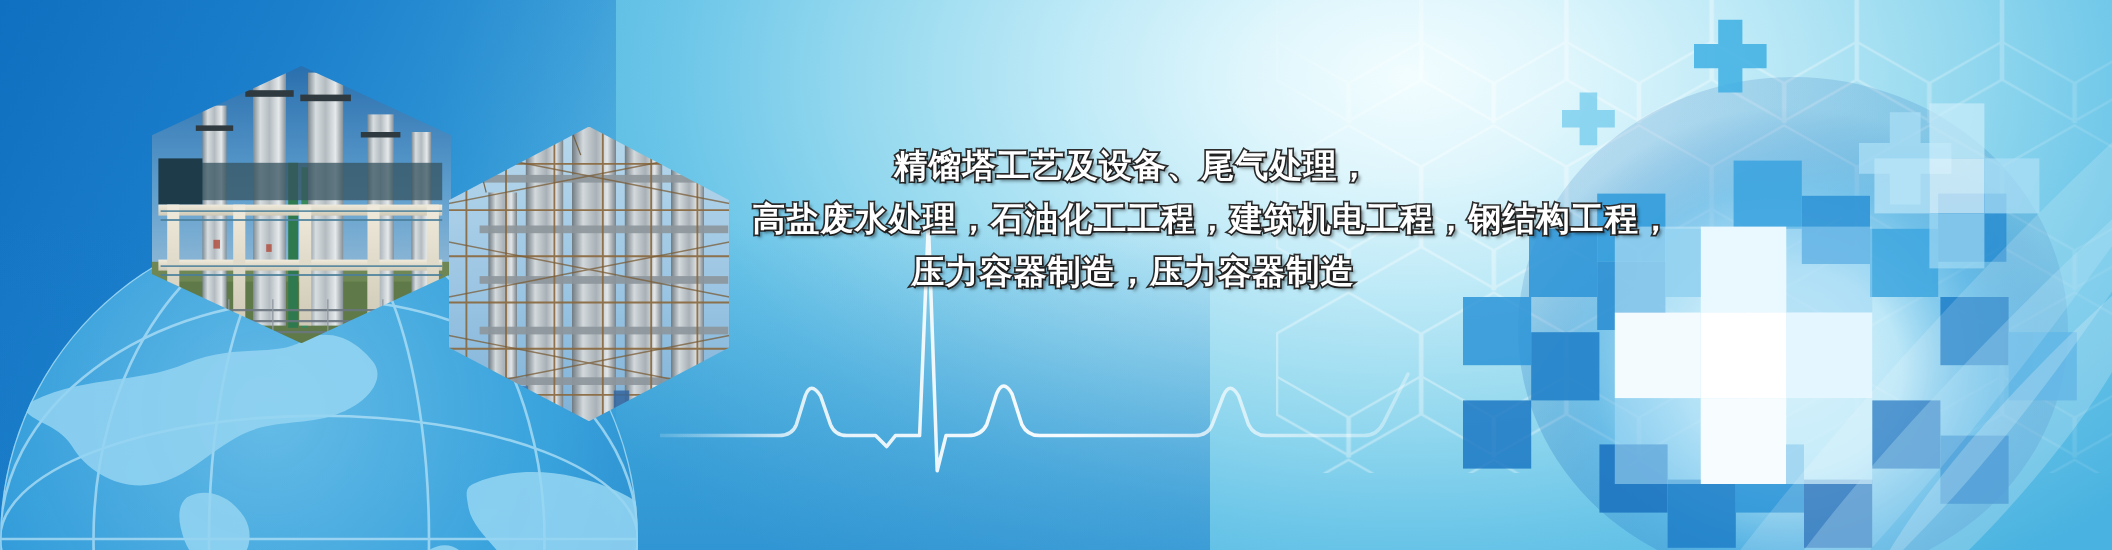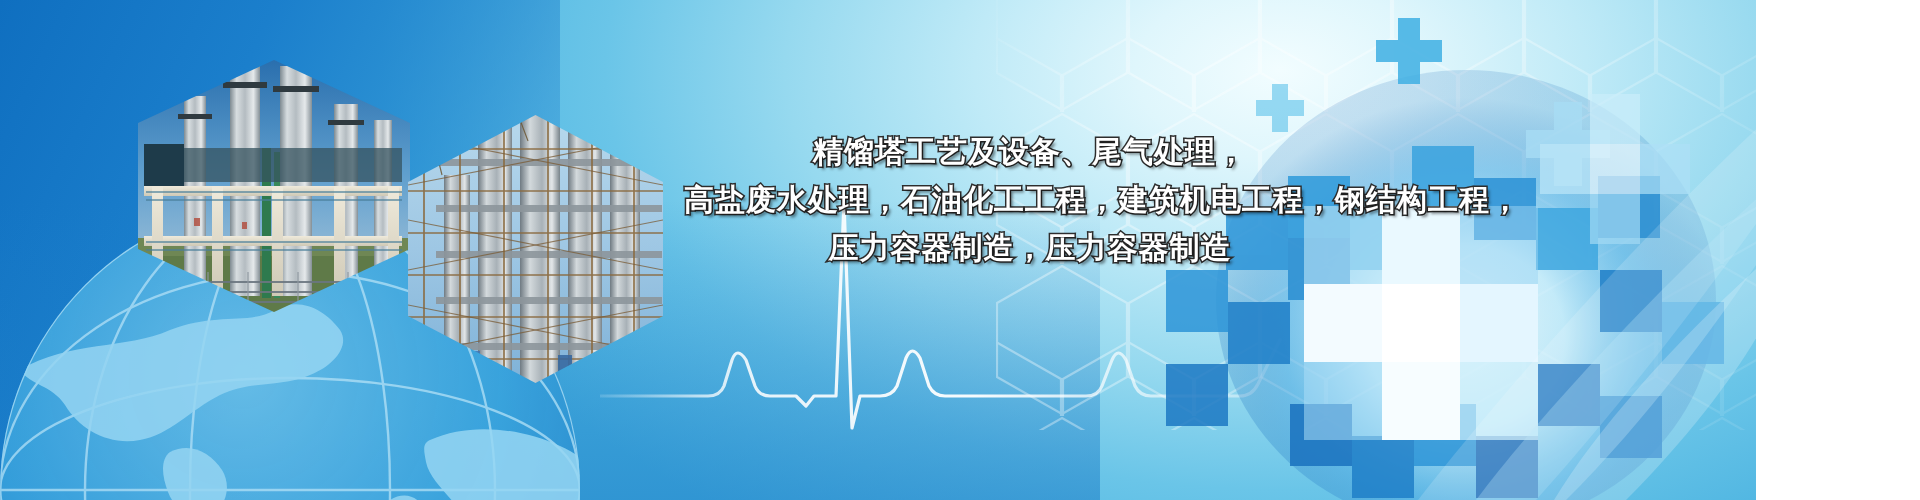--- a/index.html
+++ b/index.html
@@ -2,21 +2,21 @@
 <html><head>
 <meta charset="utf-8">
 <style>
   html, body {
     margin: 0;
     padding: 0;
     background: #ffffff;
   }
   #banner {
     position: relative;
-    width: 1756px;
+    width: 1920px;
     height: 500px;
     overflow: hidden;
     font-family: "Liberation Sans", "DejaVu Sans", sans-serif;
   }
 
   
   .bg-base {
     position: absolute;
     inset: 0;
     background:

